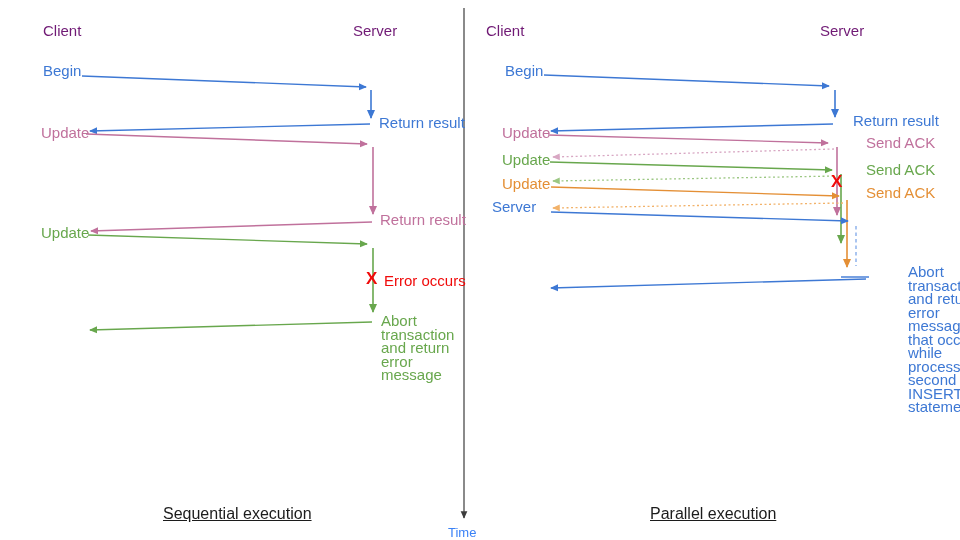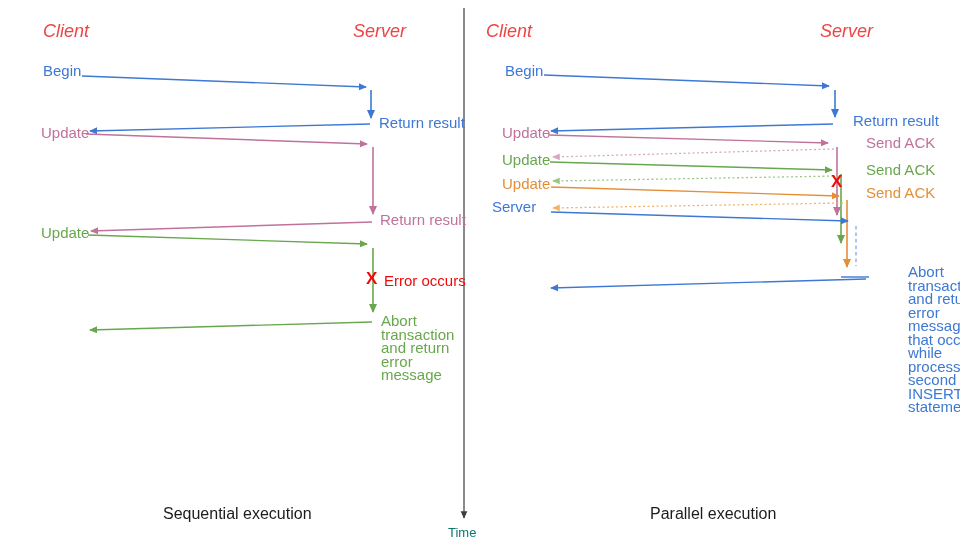--- a/index.html
+++ b/index.html
@@ -2,30 +2,30 @@
 <html style="--blue: #3d78d4; --pink: #c0719c; --pink-light: #d8a7c3; --green: #68a74d; --green-light: #9cc783; --orange: #e48f35; --orange-light: #f2b26a; --red: #f00a0a; --axis: #3c3c3c;"><head>
 <meta charset="utf-8">
 <style>
   html,body{margin:0;padding:0;background:#ffffff;}
   #canvas{
     position:relative;width:960px;height:540px;background:#ffffff;
     font-family:"Liberation Sans", sans-serif;overflow:hidden;
   }
   #wires{position:absolute;left:0;top:0;width:960px;height:540px;}
   .lbl{position:absolute;font-size:15px;line-height:14px;white-space:nowrap;}
-  .actor{font-style:italic;font-size:18px;color:#ef4444;}
+  .actor{font-size:15px;color:#701a75;}
   .blue{color:var(--blue);}
   .pink{color:var(--pink);}
   .green{color:var(--green);}
   .orange{color:var(--orange);}
   .red{color:var(--red);}
   .wrap{white-space:normal;line-height:13.5px;}
   .xmark{position:absolute;font-size:17px;font-weight:700;color:var(--red);line-height:17px;letter-spacing:-1px;}
-  .caption{position:absolute;font-size:16px;color:#1c1c1c;white-space:nowrap;}
-  .timelbl{position:absolute;font-size:13px;color:#0f766e;}
+  .caption{position:absolute;font-size:16px;color:#1c1c1c;white-space:nowrap;text-decoration:underline;}
+  .timelbl{position:absolute;font-size:13px;color:#3b82f6;}
 
   
   .l-client{left:43px;top:24px;}      .l-server{left:353px;top:24px;}
   .l-begin{left:43px;top:64px;}
   .l-ret1{left:379px;top:116px;}
   .l-upd1{left:41px;top:126px;}
   .l-ret2{left:380px;top:213px;}
   .l-upd2{left:41px;top:226px;}
   .l-x{left:366px;top:270px;}
   .l-err{left:384px;top:274px;}

